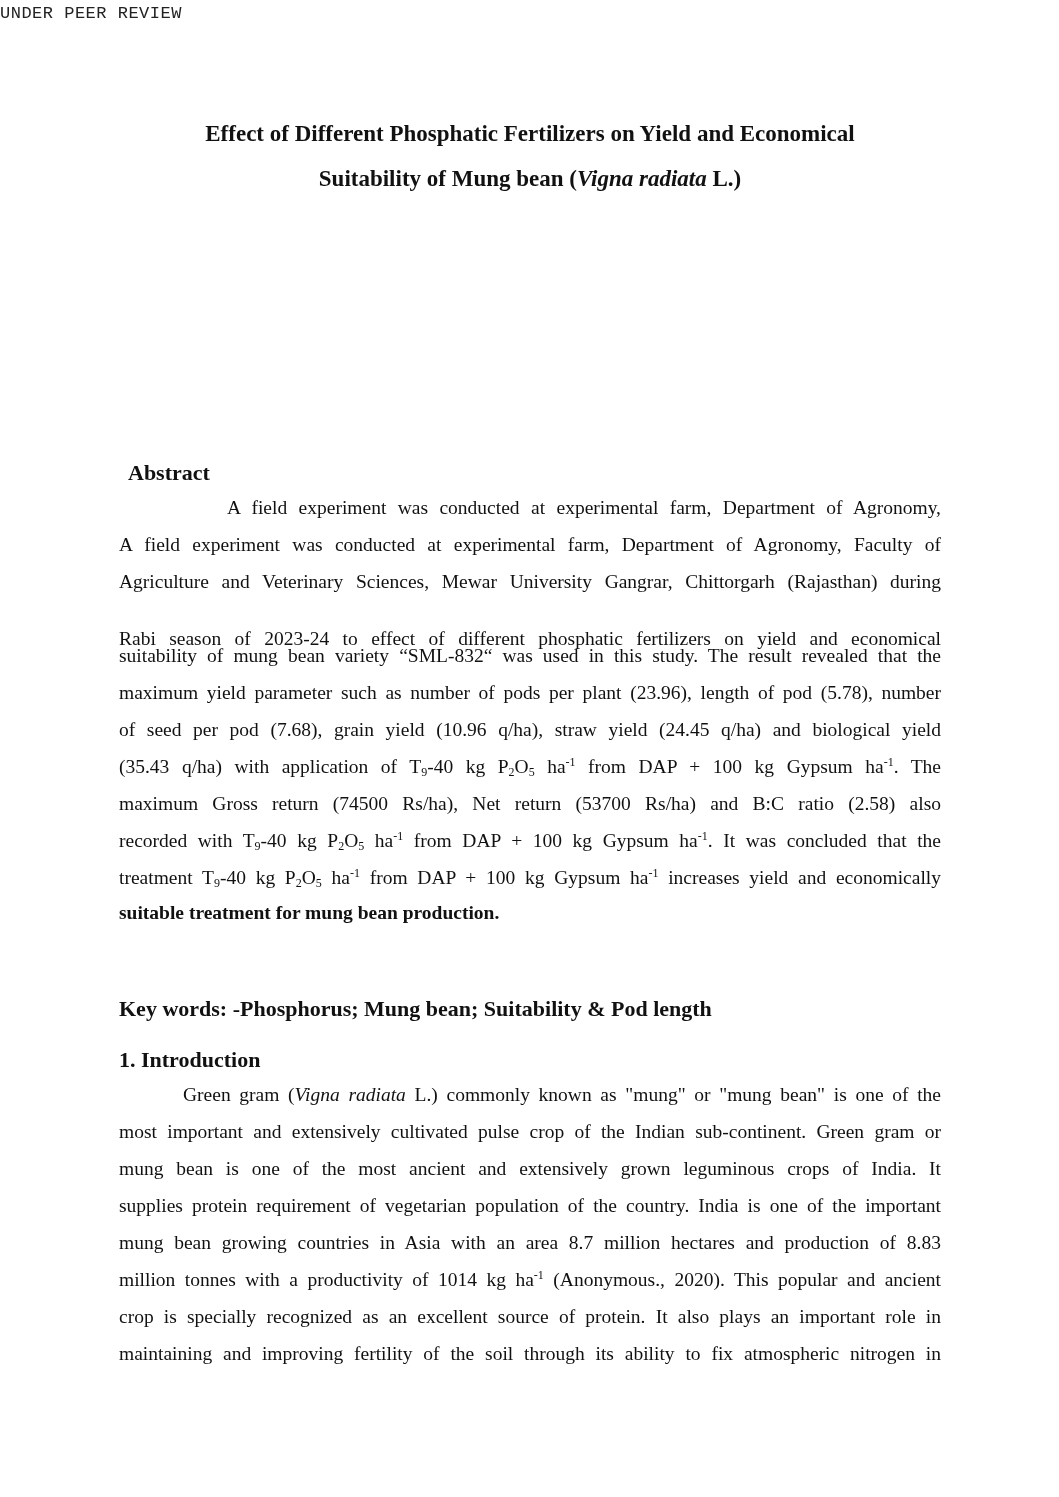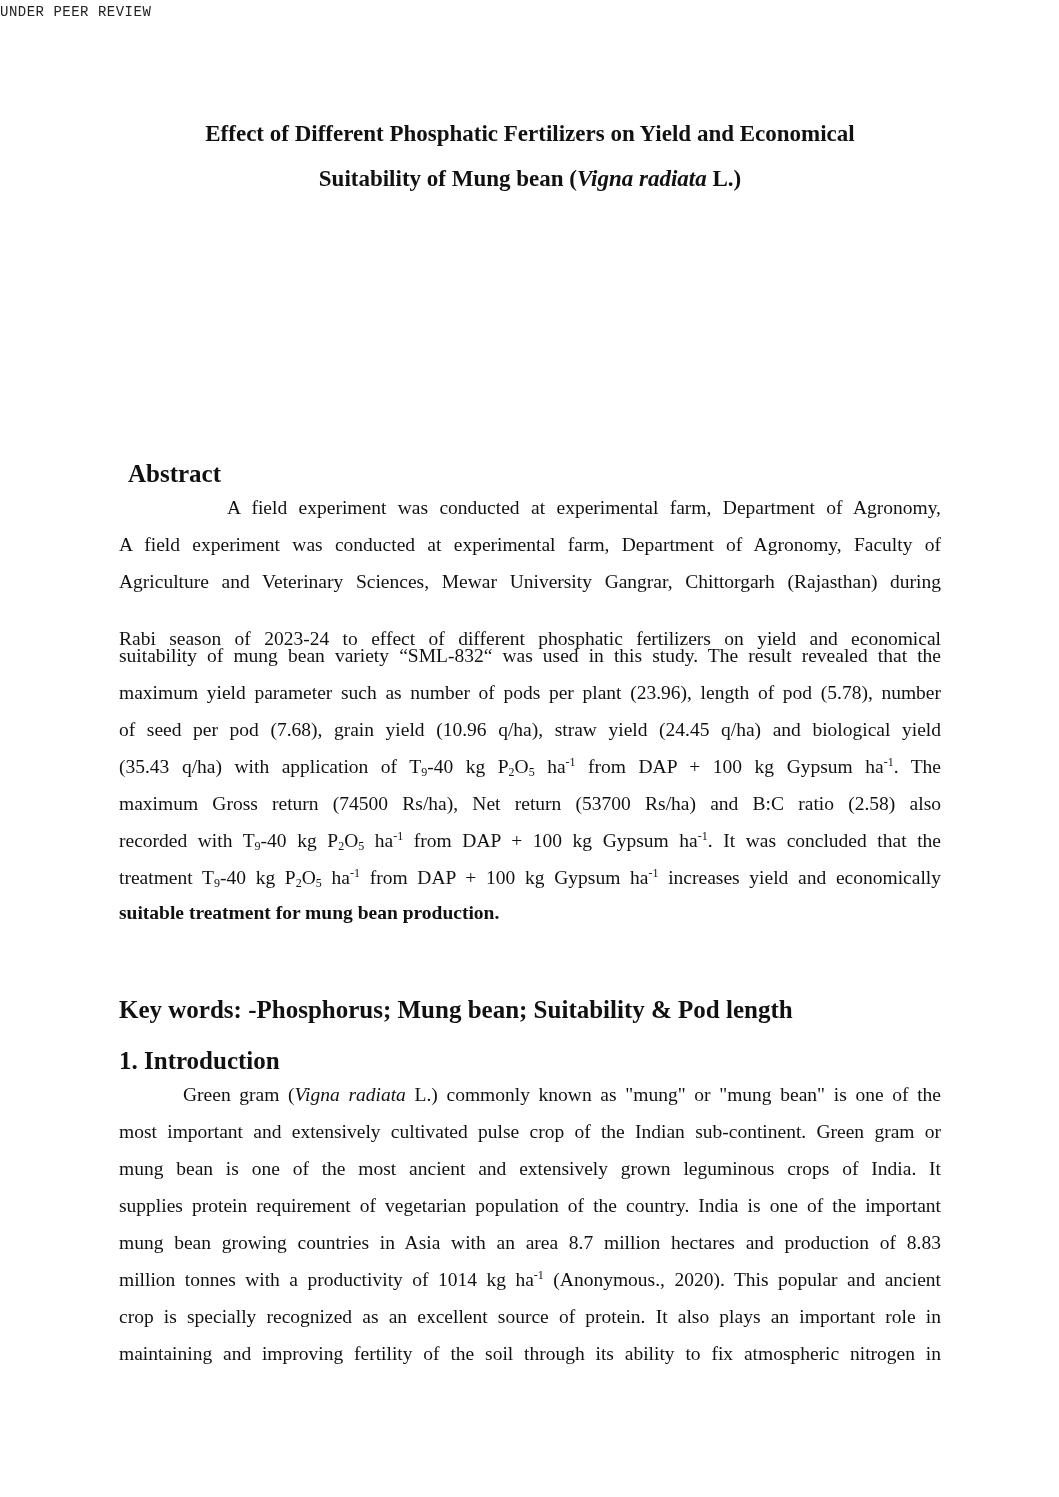--- a/index.html
+++ b/index.html
@@ -1,30 +1,30 @@
 <!DOCTYPE html>
 <html><head>
 <meta charset="utf-8">
 <style>
   html, body { margin: 0; padding: 0; background: #ffffff; }
   body { width: 1059px; height: 1497px; position: relative; overflow: hidden; color: #111; }
   .watermark {
     position: absolute; left: 0; top: 4px;
     font-family: "Liberation Mono", "DejaVu Sans Mono", monospace;
-    font-size: 14px; letter-spacing: 0.5px; color: #222;
+    font-size: 17px; letter-spacing: 0.5px; color: #222;
   }
   .title {
     position: absolute; left: 120px; width: 820px; text-align: center;
     font-family: "Liberation Serif", "DejaVu Serif", serif;
     font-weight: bold; font-size: 23px; color: #111;
   }
   .heading {
     position: absolute;
     font-family: "Liberation Serif", "DejaVu Serif", serif;
-    font-weight: bold; font-size: 25px; color: #111;
+    font-weight: bold; font-size: 22px; color: #111;
   }
   .line {
     position: absolute; left: 119px; width: 822px; height: 26px;
     font-family: "Liberation Serif", "DejaVu Serif", serif;
     font-size: 19.5px; line-height: 26px; color: #111;
     text-align: justify; text-align-last: justify; white-space: nowrap;
   }
   .line.last { text-align-last: left; }
   .line.indent-abs { left: 227px; width: 714px; }
   .line.indent-intro { left: 183px; width: 758px; }

